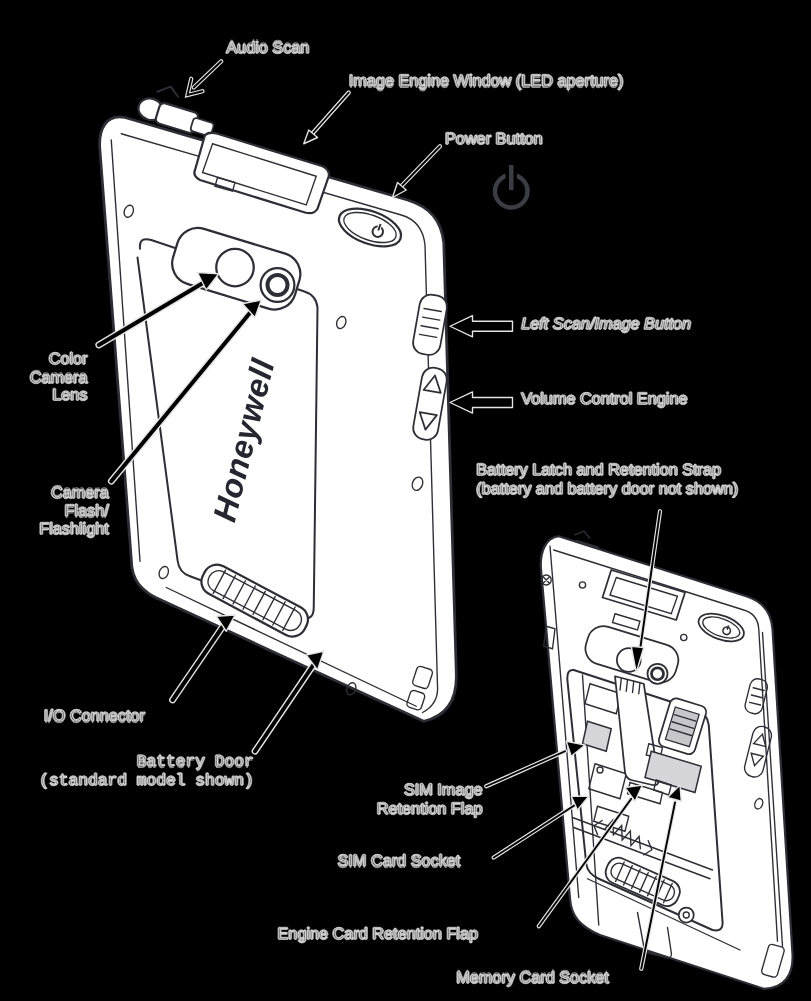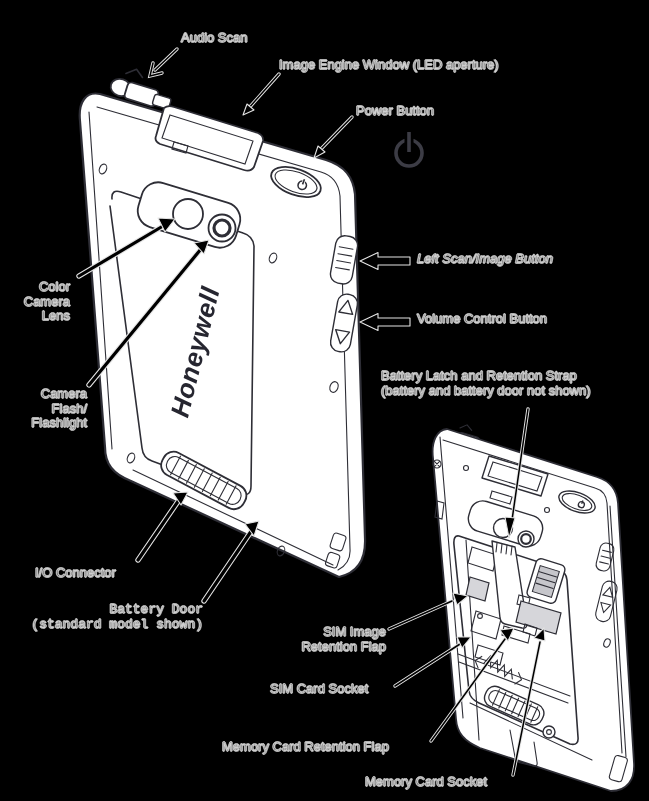--- a/index.html
+++ b/index.html
@@ -278,31 +278,31 @@
         <path class="ab" d="M513,775 L540,642"></path>
     <path class="hd" d="M544,628 L534,638 L545,641 Z"></path>
   </g>
 </svg>
 
 <div class="labels">
   <div style="left:181px;top:31px;">Audio Scan</div>
   <div style="left:279px;top:58px;">Image Engine Window (LED aperture)</div>
   <div style="left:356px;top:104px;">Power Button</div>
   <div style="left:417px;top:252px;font-style:italic;">Left Scan/Image Button</div>
-  <div style="left:417px;top:312px;">Volume Control Button</div>
+  <div style="left:417px;top:312px;">Volume Control Engine</div>
   <div style="left:381px;top:369px;">Battery Latch and Retention Strap
 (battery and battery door not shown)</div>
   <div style="left:0;width:70px;top:280px;text-align:right;">Color
 Camera
 Lens</div>
   <div style="left:0;width:87px;top:387px;text-align:right;">Camera
 Flash/
 Flashlight</div>
   <div style="left:35px;top:566px;">I/O Connector</div>
   <div style="left:0;width:203px;top:603px;text-align:right;font-family:Liberation Mono, monospace;">Battery Door
 (standard model shown)</div>
   <div style="left:0;width:386px;top:625px;text-align:right;">SIM Image
 Retention Flap</div>
   <div style="left:270px;top:682px;">SIM Card Socket</div>
-  <div style="left:222px;top:740px;">Memory Card Retention Flap</div>
+  <div style="left:222px;top:740px;">Engine Card Retention Flap</div>
   <div style="left:365px;top:775px;">Memory Card Socket</div>
 </div>
 </div>
 
 </body></html>

